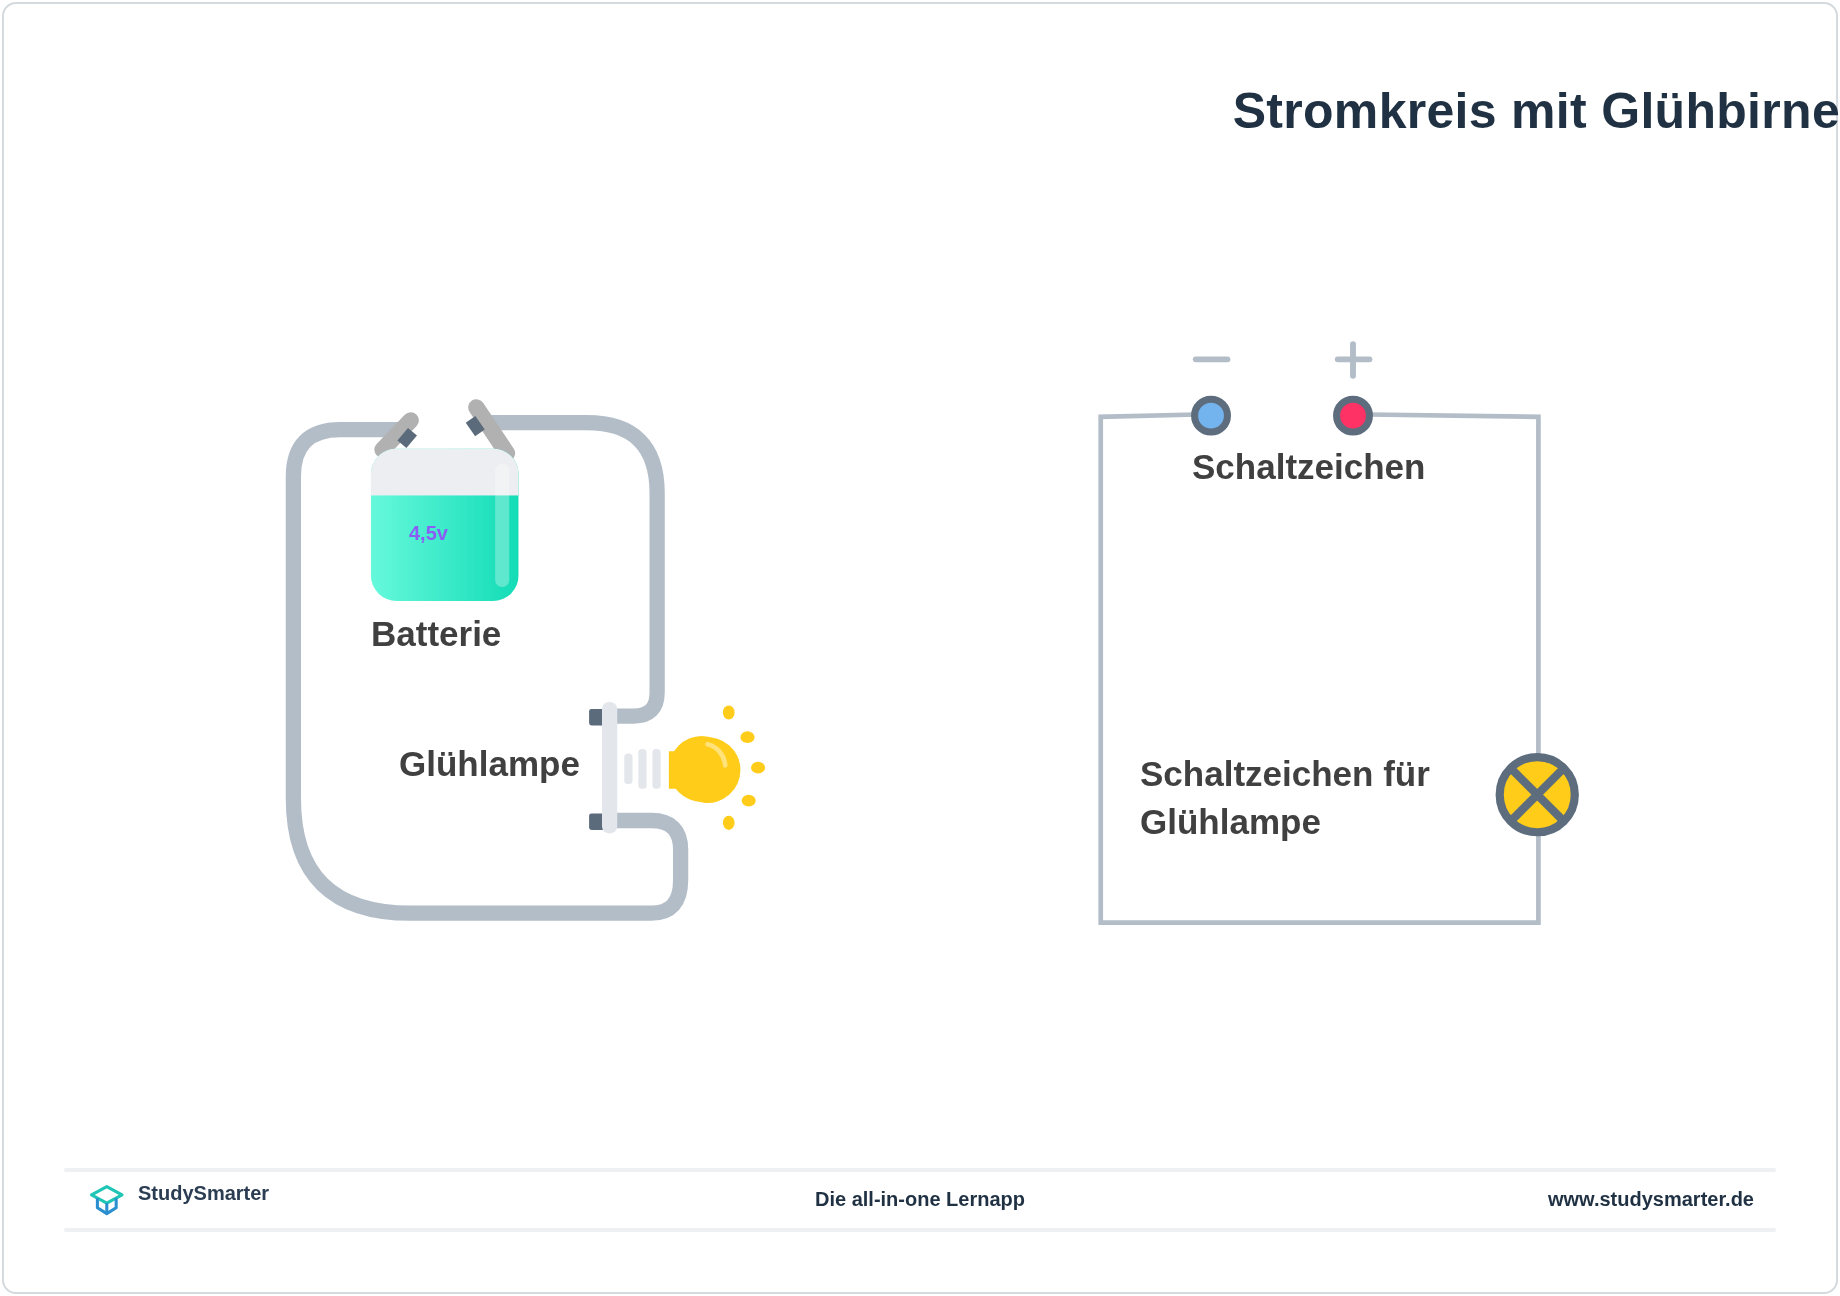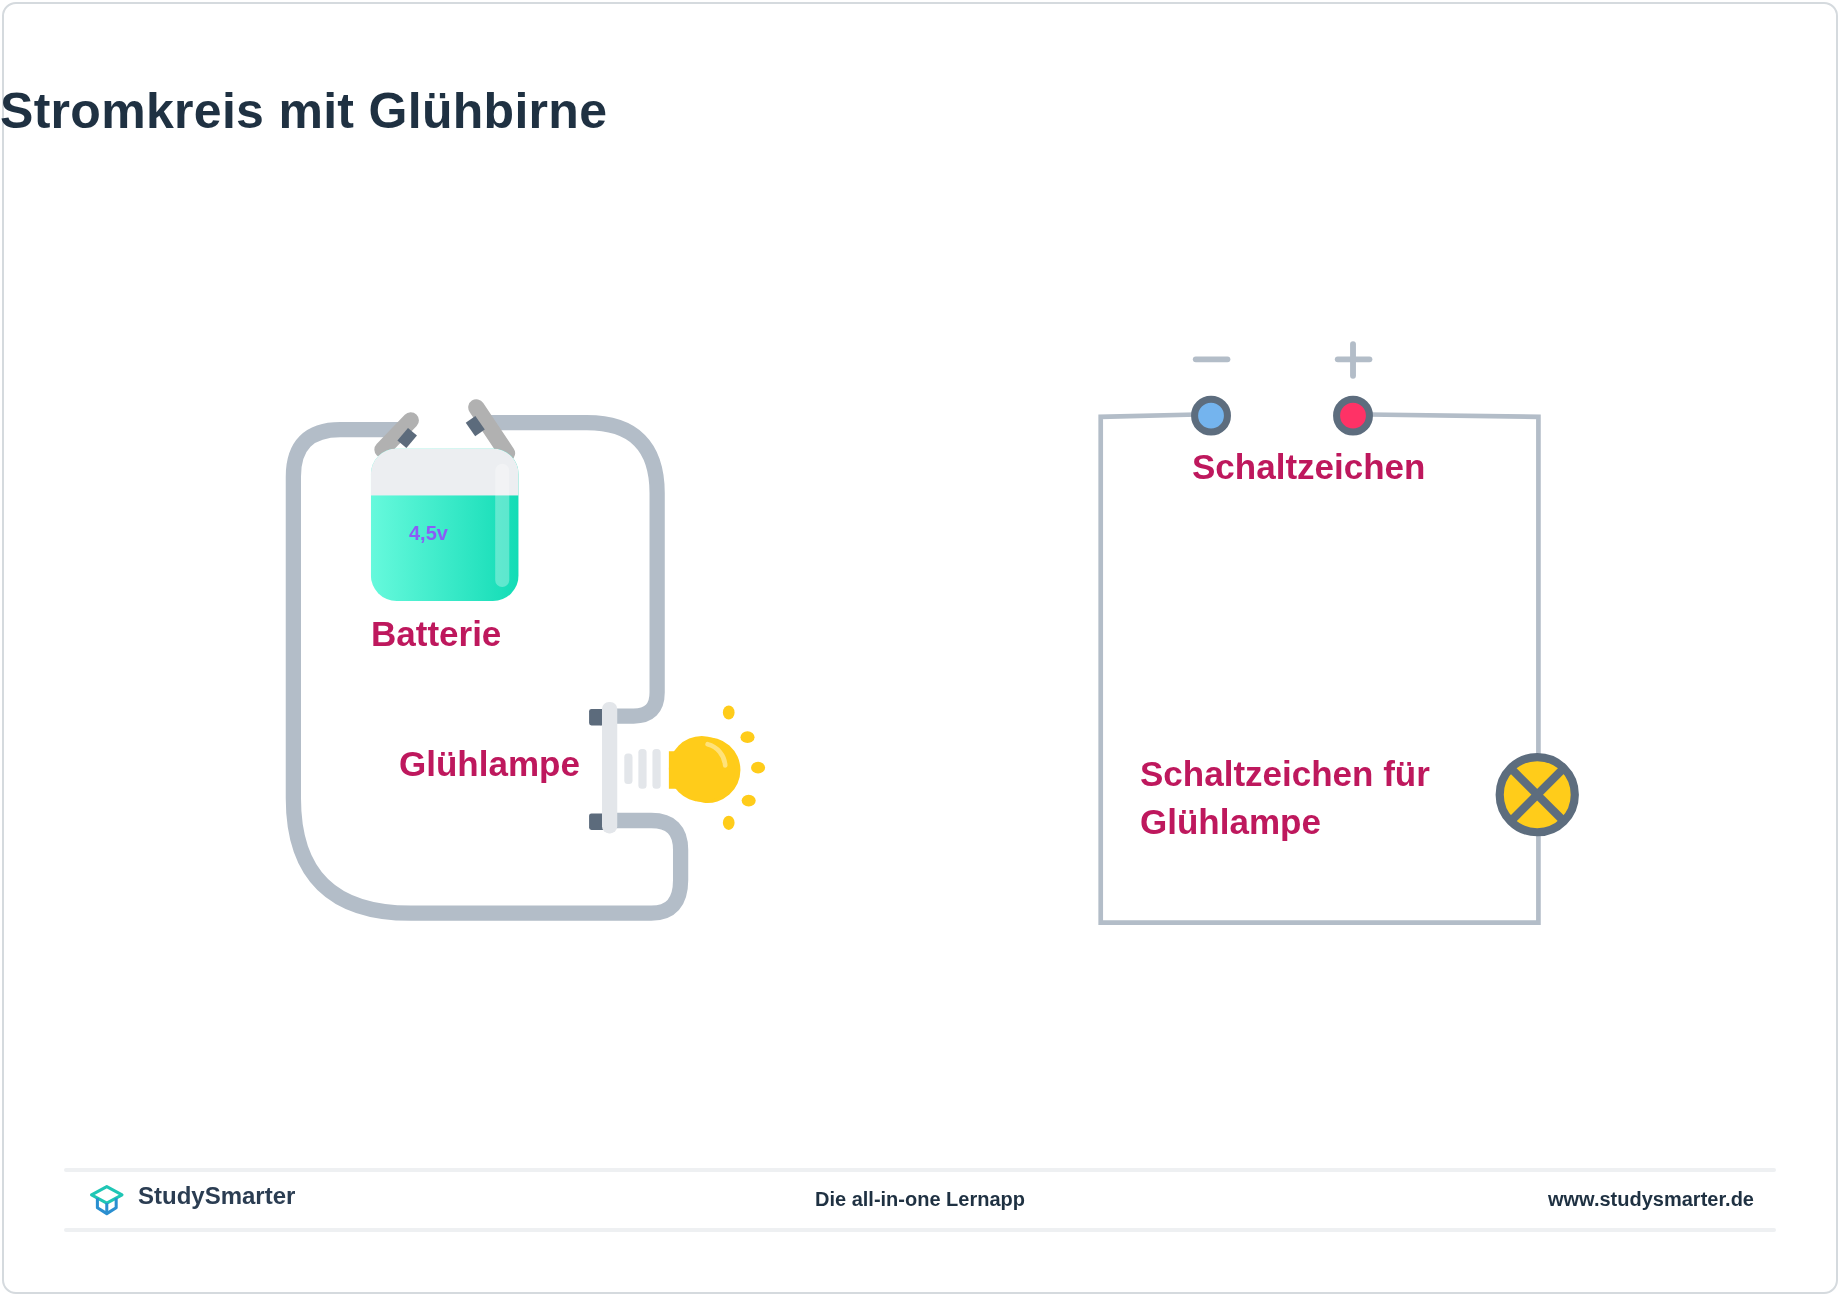--- a/index.html
+++ b/index.html
@@ -1,28 +1,28 @@
 <!DOCTYPE html>
 <html><head>
   <meta charset="utf-8">
   <style>
     html, body { margin: 0; padding: 0; background: #ffffff; }
     body { width: 1840px; height: 1296px; position: relative; overflow: hidden;
            font-family: "Liberation Sans", "DejaVu Sans", sans-serif; }
     .frame { position: absolute; left: 2px; top: 2px; width: 1832px; height: 1288px;
              border: 2px solid #d5dade; border-radius: 14px; background: #fff; }
-    .title { position: absolute; left: 0; right: 0; top: 82px; text-align: left;
+    .title { position: absolute; left: 0; right: 0; top: 82px; text-align: right;
              font-size: 50px; font-weight: 700; color: #1f3142; letter-spacing: 0.3px; }
     svg.diagram { position: absolute; left: 0; top: 0; width: 1840px; height: 1296px; }
-    .lbl { position: absolute; font-weight: 700; color: #be185d; font-size: 35px; line-height: 48px; white-space: nowrap; }
+    .lbl { position: absolute; font-weight: 700; color: #404040; font-size: 35px; line-height: 48px; white-space: nowrap; }
     .volt { position: absolute; font-weight: 700; color: #8b5cf6; font-size: 20px; }
     .footer-line { position: absolute; left: 64px; width: 1712px; height: 4px; background: #eef0f2; border-radius: 2px; }
     .footer-text { position: absolute; top: 1188px; font-size: 20px; font-weight: 700; color: #1f3142; }
     .brand { position: absolute; left: 88px; top: 1182px; display: flex; align-items: center; gap: 8px; }
-    .brand-name { font-size: 24px; font-weight: 700; color: #2b3d52; }
+    .brand-name { font-size: 20px; font-weight: 700; color: #2b3d52; }
   </style>
 </head>
 <body>
 
 <div class="frame"></div>
 
 <div class="title">Stromkreis mit Glühbirne</div>
 
 <svg class="diagram" viewBox="0 0 1568 1104">
 

